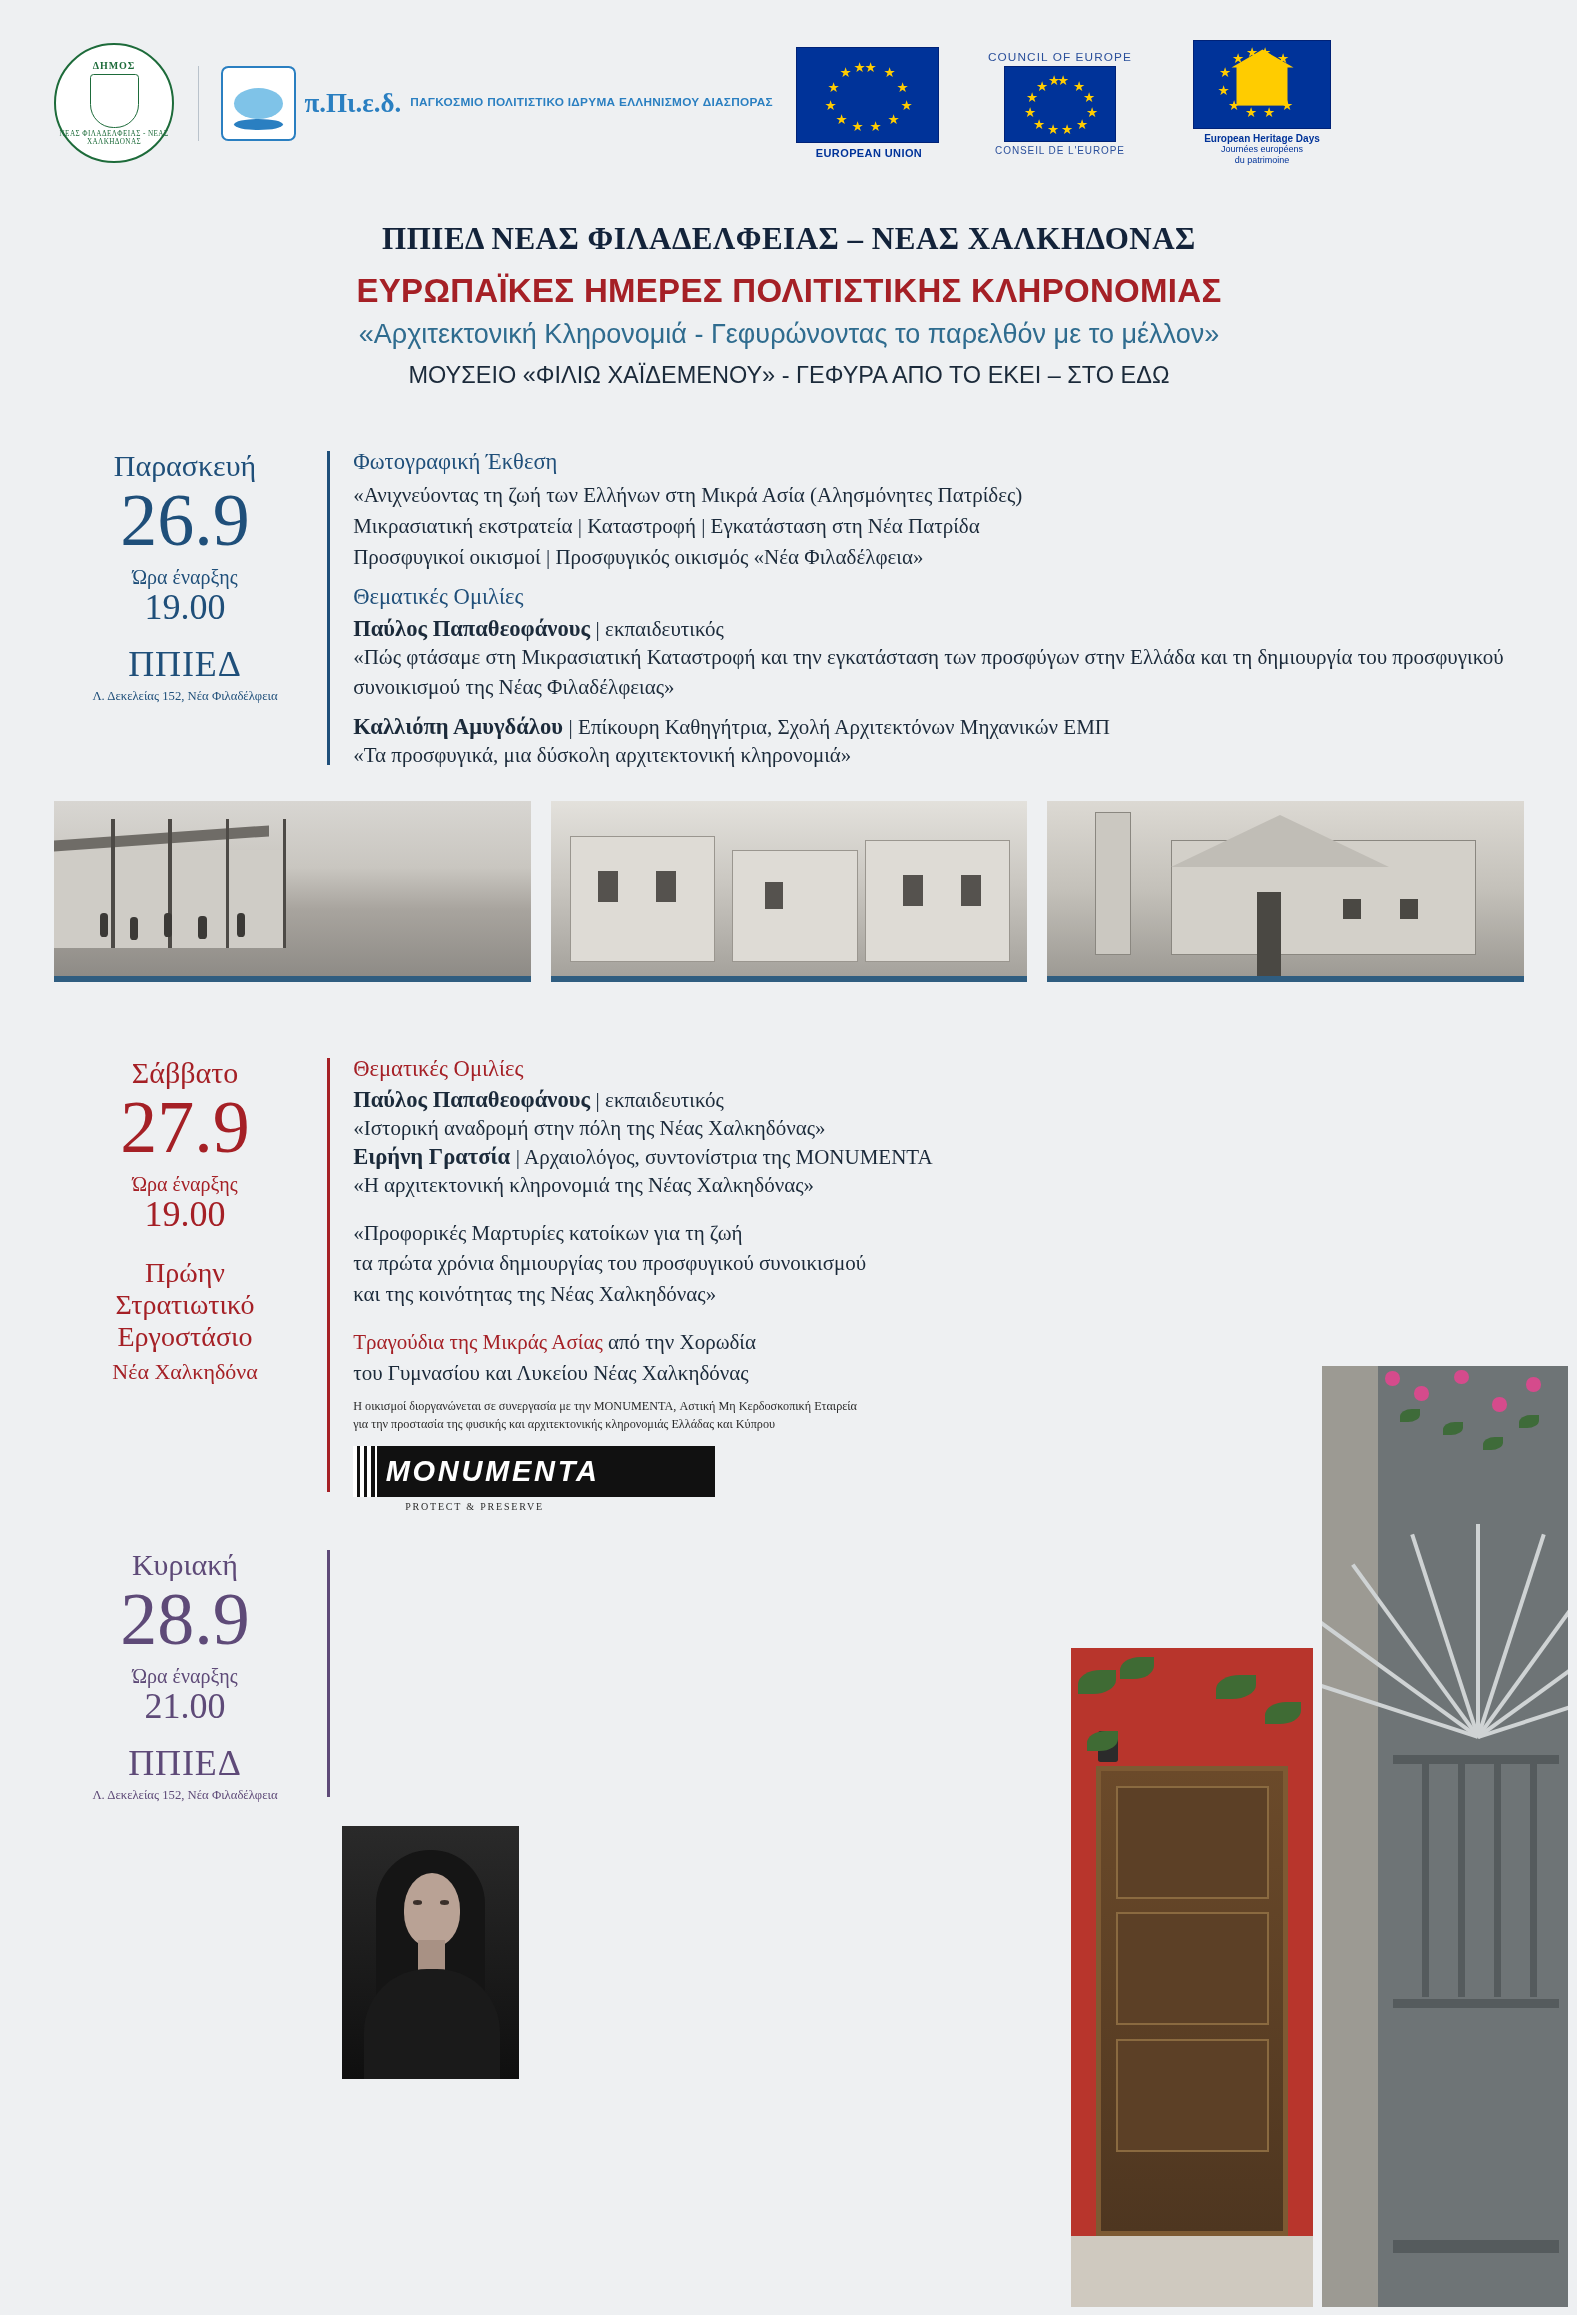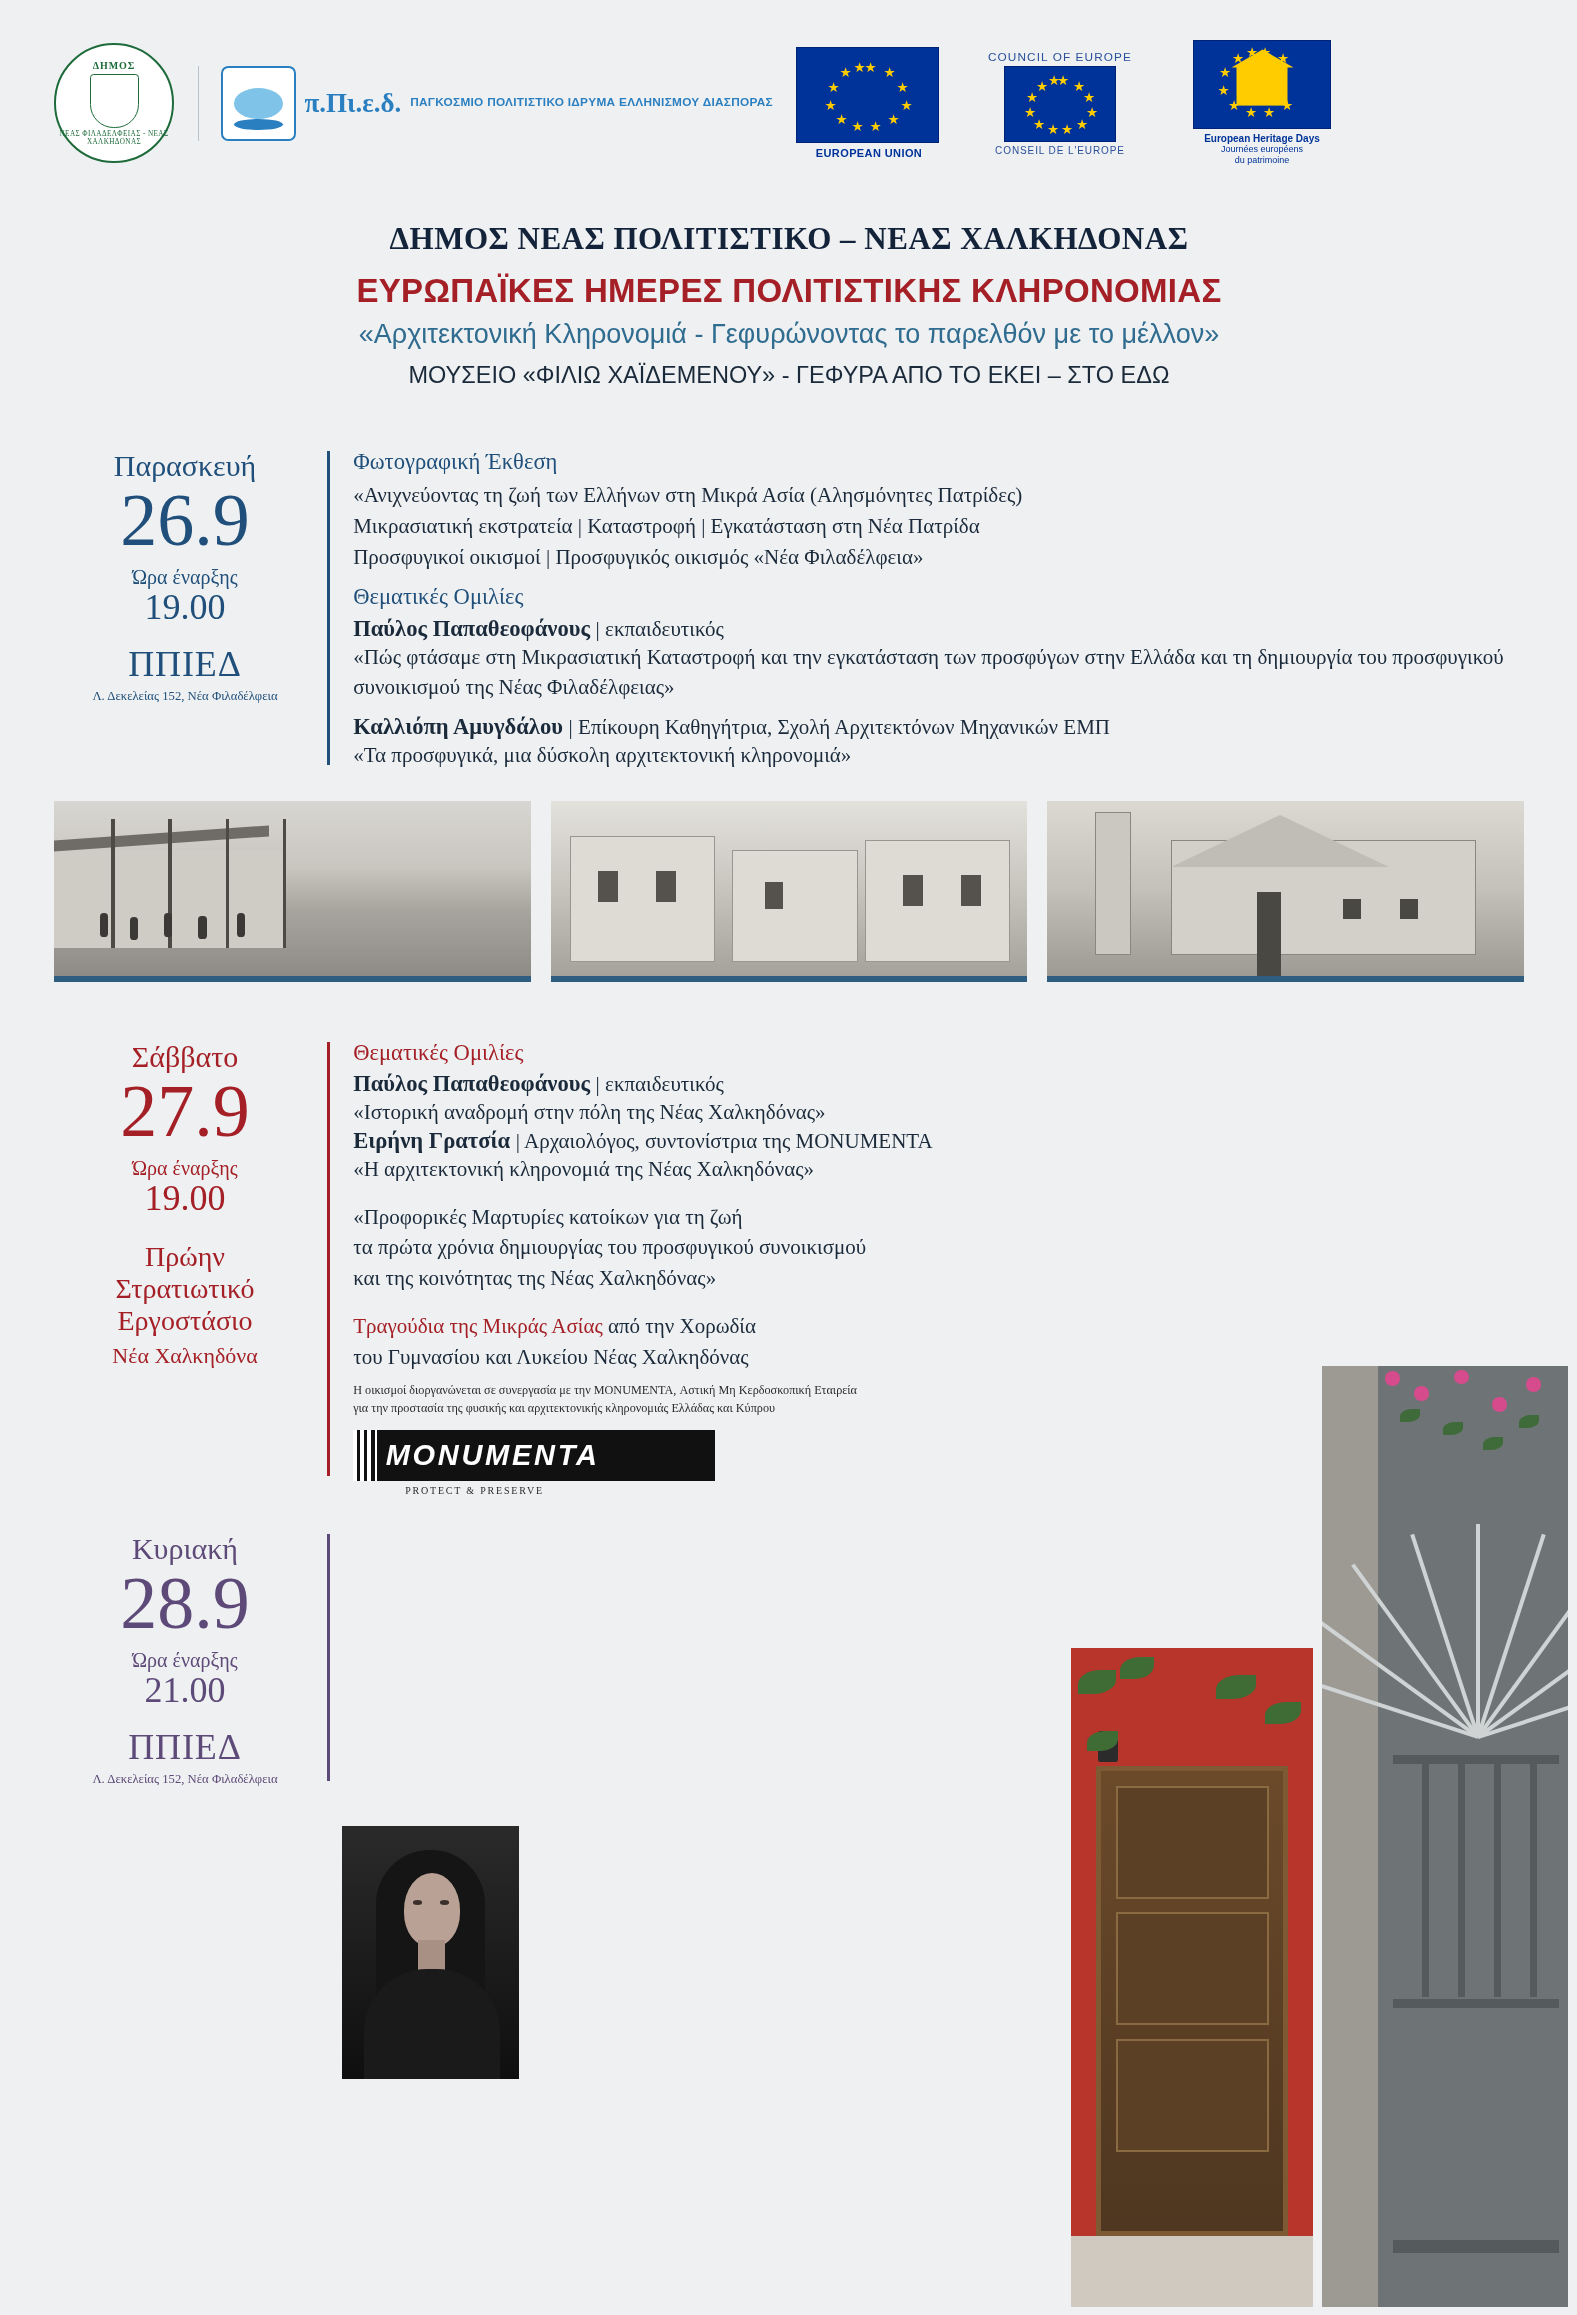--- a/index.html
+++ b/index.html
@@ -323,21 +323,21 @@
     position:absolute; left: 76px; top: 114px; width: 27px; height: 36px; background:#a89184;
   }
   .portrait .shoulder {
     position:absolute; left: 22px; top: 143px; width: 136px; height: 118px;
     background:#1a1a1a; border-radius: 63px 63px 0 0;
   }
   .portrait .eye { position:absolute; width:9px;height:4.5px;background:#3a2f2a;border-radius:50%; top:74px;}
 
   
   #day1 { margin-top: 56px; }
-  #day2 { margin-top: 54px; }
+  #day2 { margin-top: 70px; }
   #day3 { margin-top: 47px; }
 </style>
 </head>
 <body>
 
 <div class="poster">
 
   <div class="logobar">
 
     <div class="logo-municipality">
@@ -410,21 +410,21 @@
         <span class="eu-star" style="left:52px; top:5.4px;">★</span>
       </div>
       <div class="ehd-l1">European Heritage Days</div>
       <div class="ehd-l2">Journées européens</div>
       <div class="ehd-l2">du patrimoine</div>
     </div>
 
   </div>
 
   <div class="titles">
-    <div class="t-muni">ΔΗΜΟΣ ΝΕΑΣ ΠΟΛΙΤΙΣΤΙΚΟ – ΝΕΑΣ ΧΑΛΚΗΔΟΝΑΣ</div>
+    <div class="t-muni">ΠΠΙΕΔ ΝΕΑΣ ΦΙΛΑΔΕΛΦΕΙΑΣ – ΝΕΑΣ ΧΑΛΚΗΔΟΝΑΣ</div>
     <div class="t-main">ΕΥΡΩΠΑΪΚΕΣ ΗΜΕΡΕΣ ΠΟΛΙΤΙΣΤΙΚΗΣ ΚΛΗΡΟΝΟΜΙΑΣ</div>
     <div class="t-sub">«Αρχιτεκτονική Κληρονομιά - Γεφυρώνοντας το παρελθόν με το μέλλον»</div>
     <div class="t-sub2">ΜΟΥΣΕΙΟ «ΦΙΛΙΩ ΧΑΪΔΕΜΕΝΟΥ» - ΓΕΦΥΡΑ ΑΠΟ ΤΟ ΕΚΕΙ – ΣΤΟ ΕΔΩ</div>
   </div>
 
   <div class="day" id="day1">
     <div class="daycol blue">
       <div class="d-name">Παρασκευή</div>
       <div class="d-num">26.9</div>
       <div class="d-hourlabel">Ώρα έναρξης</div>

